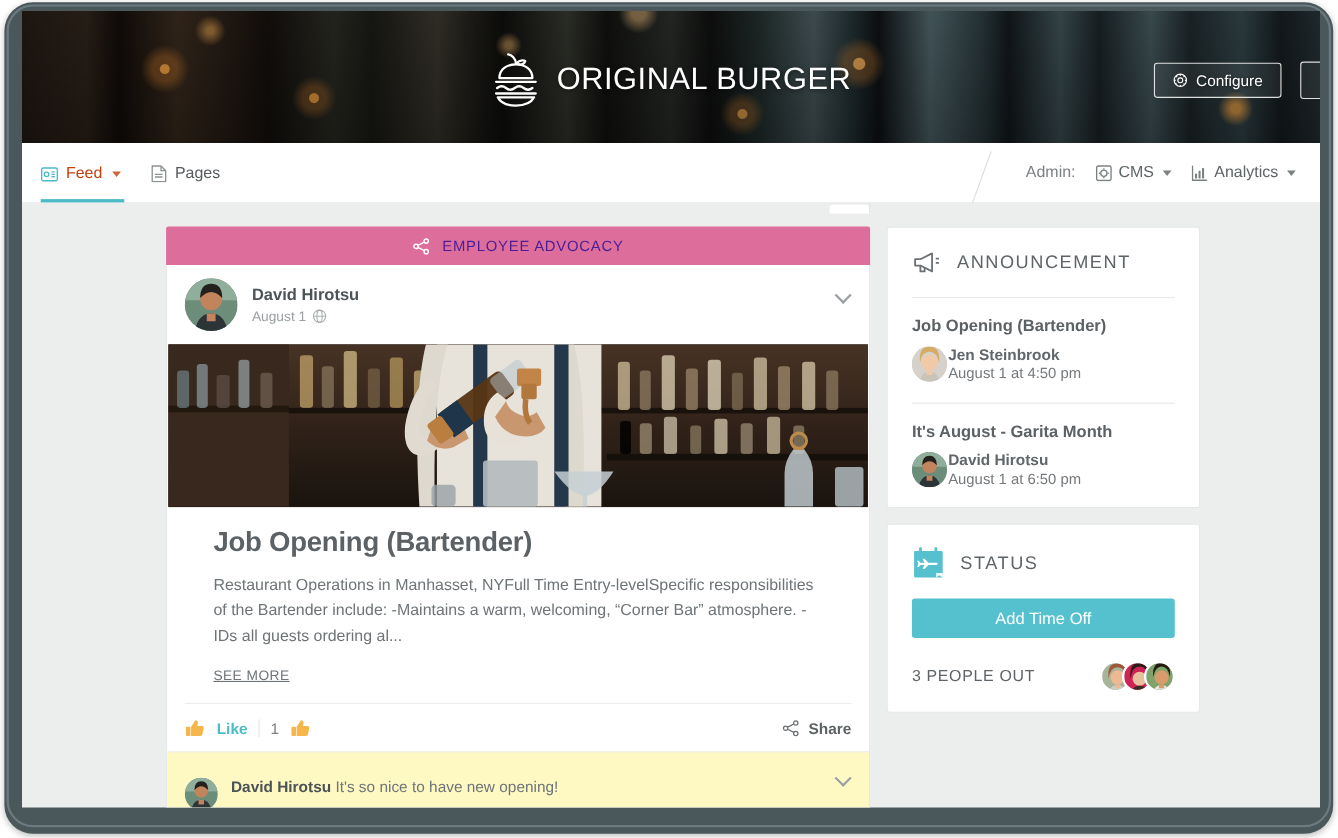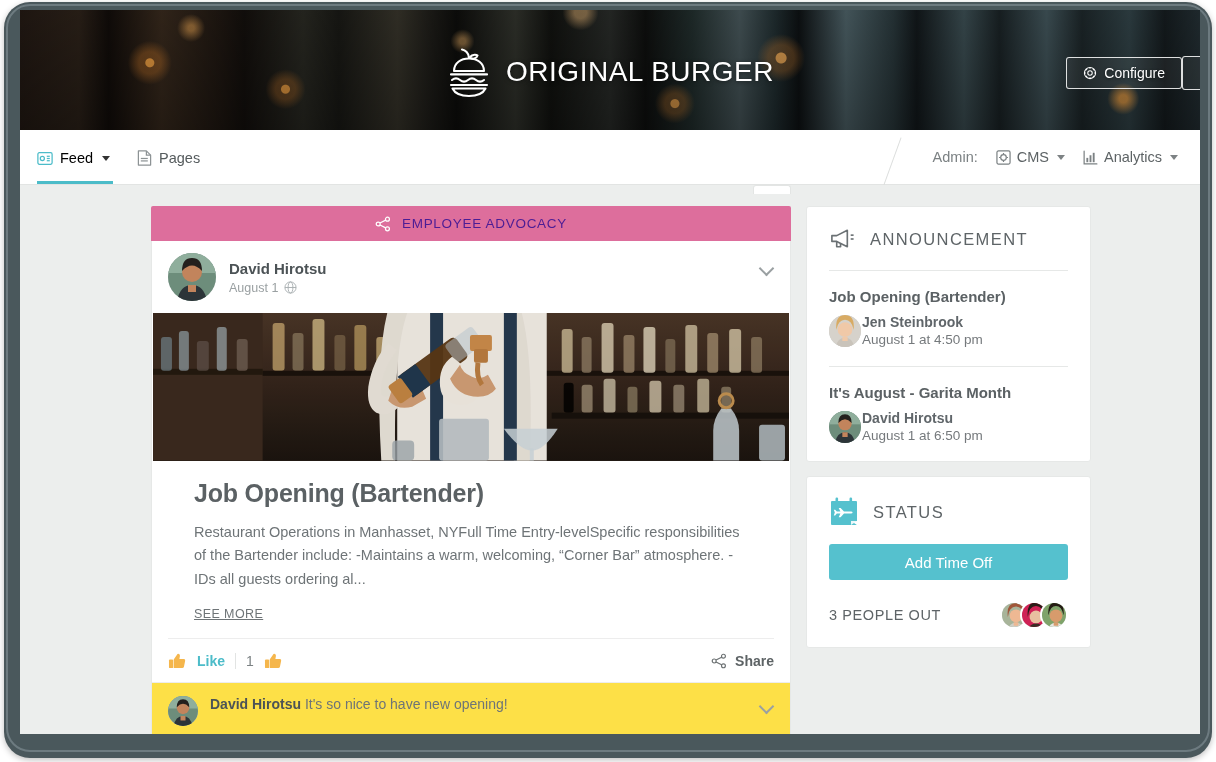--- a/index.html
+++ b/index.html
@@ -77,21 +77,21 @@
   .brand-name {
     color: #fff;
     font-size: 28px;
     font-weight: normal;
     letter-spacing: .5px;
     text-shadow: 0 1px 4px rgba(0,0,0,.5);
   }
   .burger-logo { width: 46px; height: 52px; display:block; }
   .cover-actions {
     position: absolute; right: 10px; top: 46px;
-    display: flex; align-items: center; gap: 0; z-index: 3;
+    display: flex; align-items: center; gap: 17px; z-index: 3;
   }
   .btn-configure {
     display: flex; align-items: center; gap: 7px;
     border: 1px solid rgba(255,255,255,.85);
     color: #fff; font-size: 14px;
     padding: 7px 16px; border-radius: 3px;
     background: rgba(255,255,255,.06);
     text-shadow: 0 1px 3px rgba(0,0,0,.5);
     white-space: nowrap;
   }
@@ -114,21 +114,21 @@
   .nav-left { display: flex; align-items: flex-end; height: 100%; padding-left: 17px; gap: 24px; }
   .nav-item {
     display: flex; align-items: center; gap: 7px;
     font-size: 14.5px; color: #555b5d;
     height: 100%;
     padding: 0 3px 0 0;
     position: relative;
     padding-bottom: 14px;
     padding-top: 16px;
   }
-  .nav-item.active { color: #000000; margin-top: 32px; }
+  .nav-item.active { color: #c2410c; margin-top: 32px; }
   .nav-item.active::after {
     content:""; position:absolute; left:0; right:0; bottom:0;
     height: 3px; background: #4cbcc9;
   }
   .caret {
     width:0;height:0;border-left:4px solid transparent;border-right:4px solid transparent;
     border-top:5px solid currentColor; margin-left:2px; opacity:.8;
   }
   .nav-right {
     margin-left: auto; display: flex; align-items: center; gap: 18px;
@@ -213,23 +213,23 @@
     margin: 0 16px 0 16px;
     height: 44px;
     display:flex; align-items:center;
     font-size: 14px;
   }
   .like-group { display:flex; align-items:center; gap:10px; }
   .like-label { color:#4cbcc9; font-weight:bold; }
   .like-count { color:#7b8183; padding-left:10px; border-left:1px solid #e2e4e3; }
   .share-group { margin-left:auto; display:flex; align-items:center; gap:8px; color:#5d6365; font-weight:bold; }
   .comment-row {
-    background:#fde047;
+    background:#fef9c3;
     border-top:1px solid #ededed;
-    padding: 13px 16px 14px 16px;
+    padding: 23px 16px 14px 16px;
     display:flex; position:relative;
   }
   .comment-body { margin-left: 12px; }
   .comment-line { font-size:14px; color:#6e7477; }
   .comment-line b { color:#4c5356; }
 
   
   .side { width: 285px; }
   .widget {
     background:#fff;

